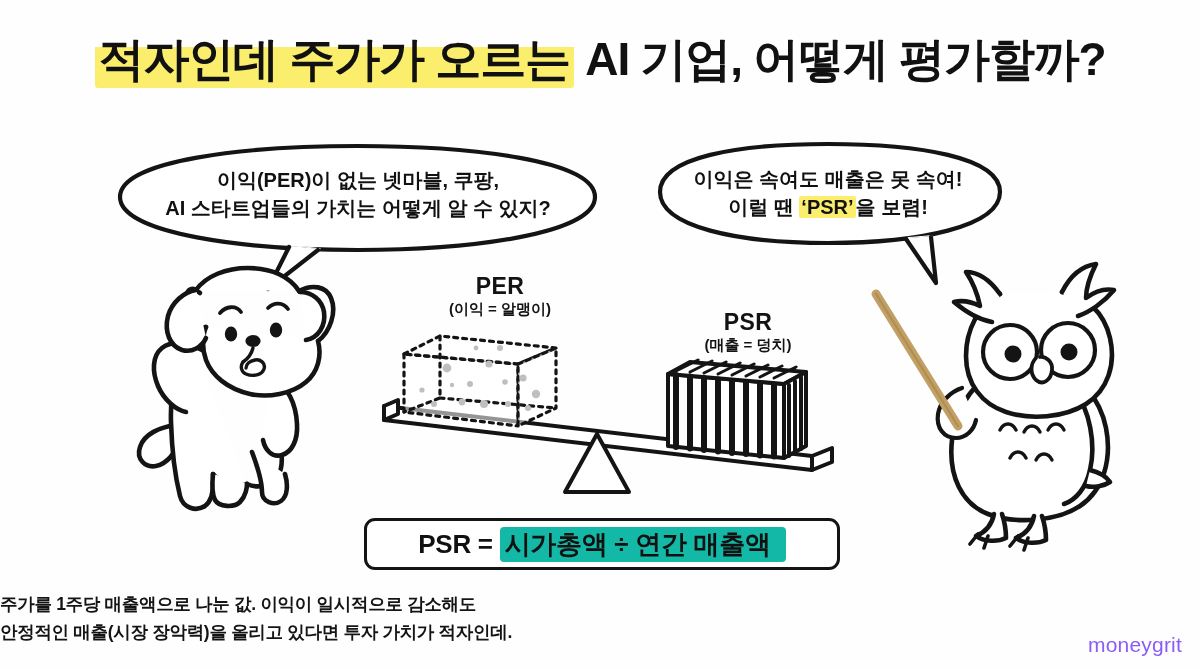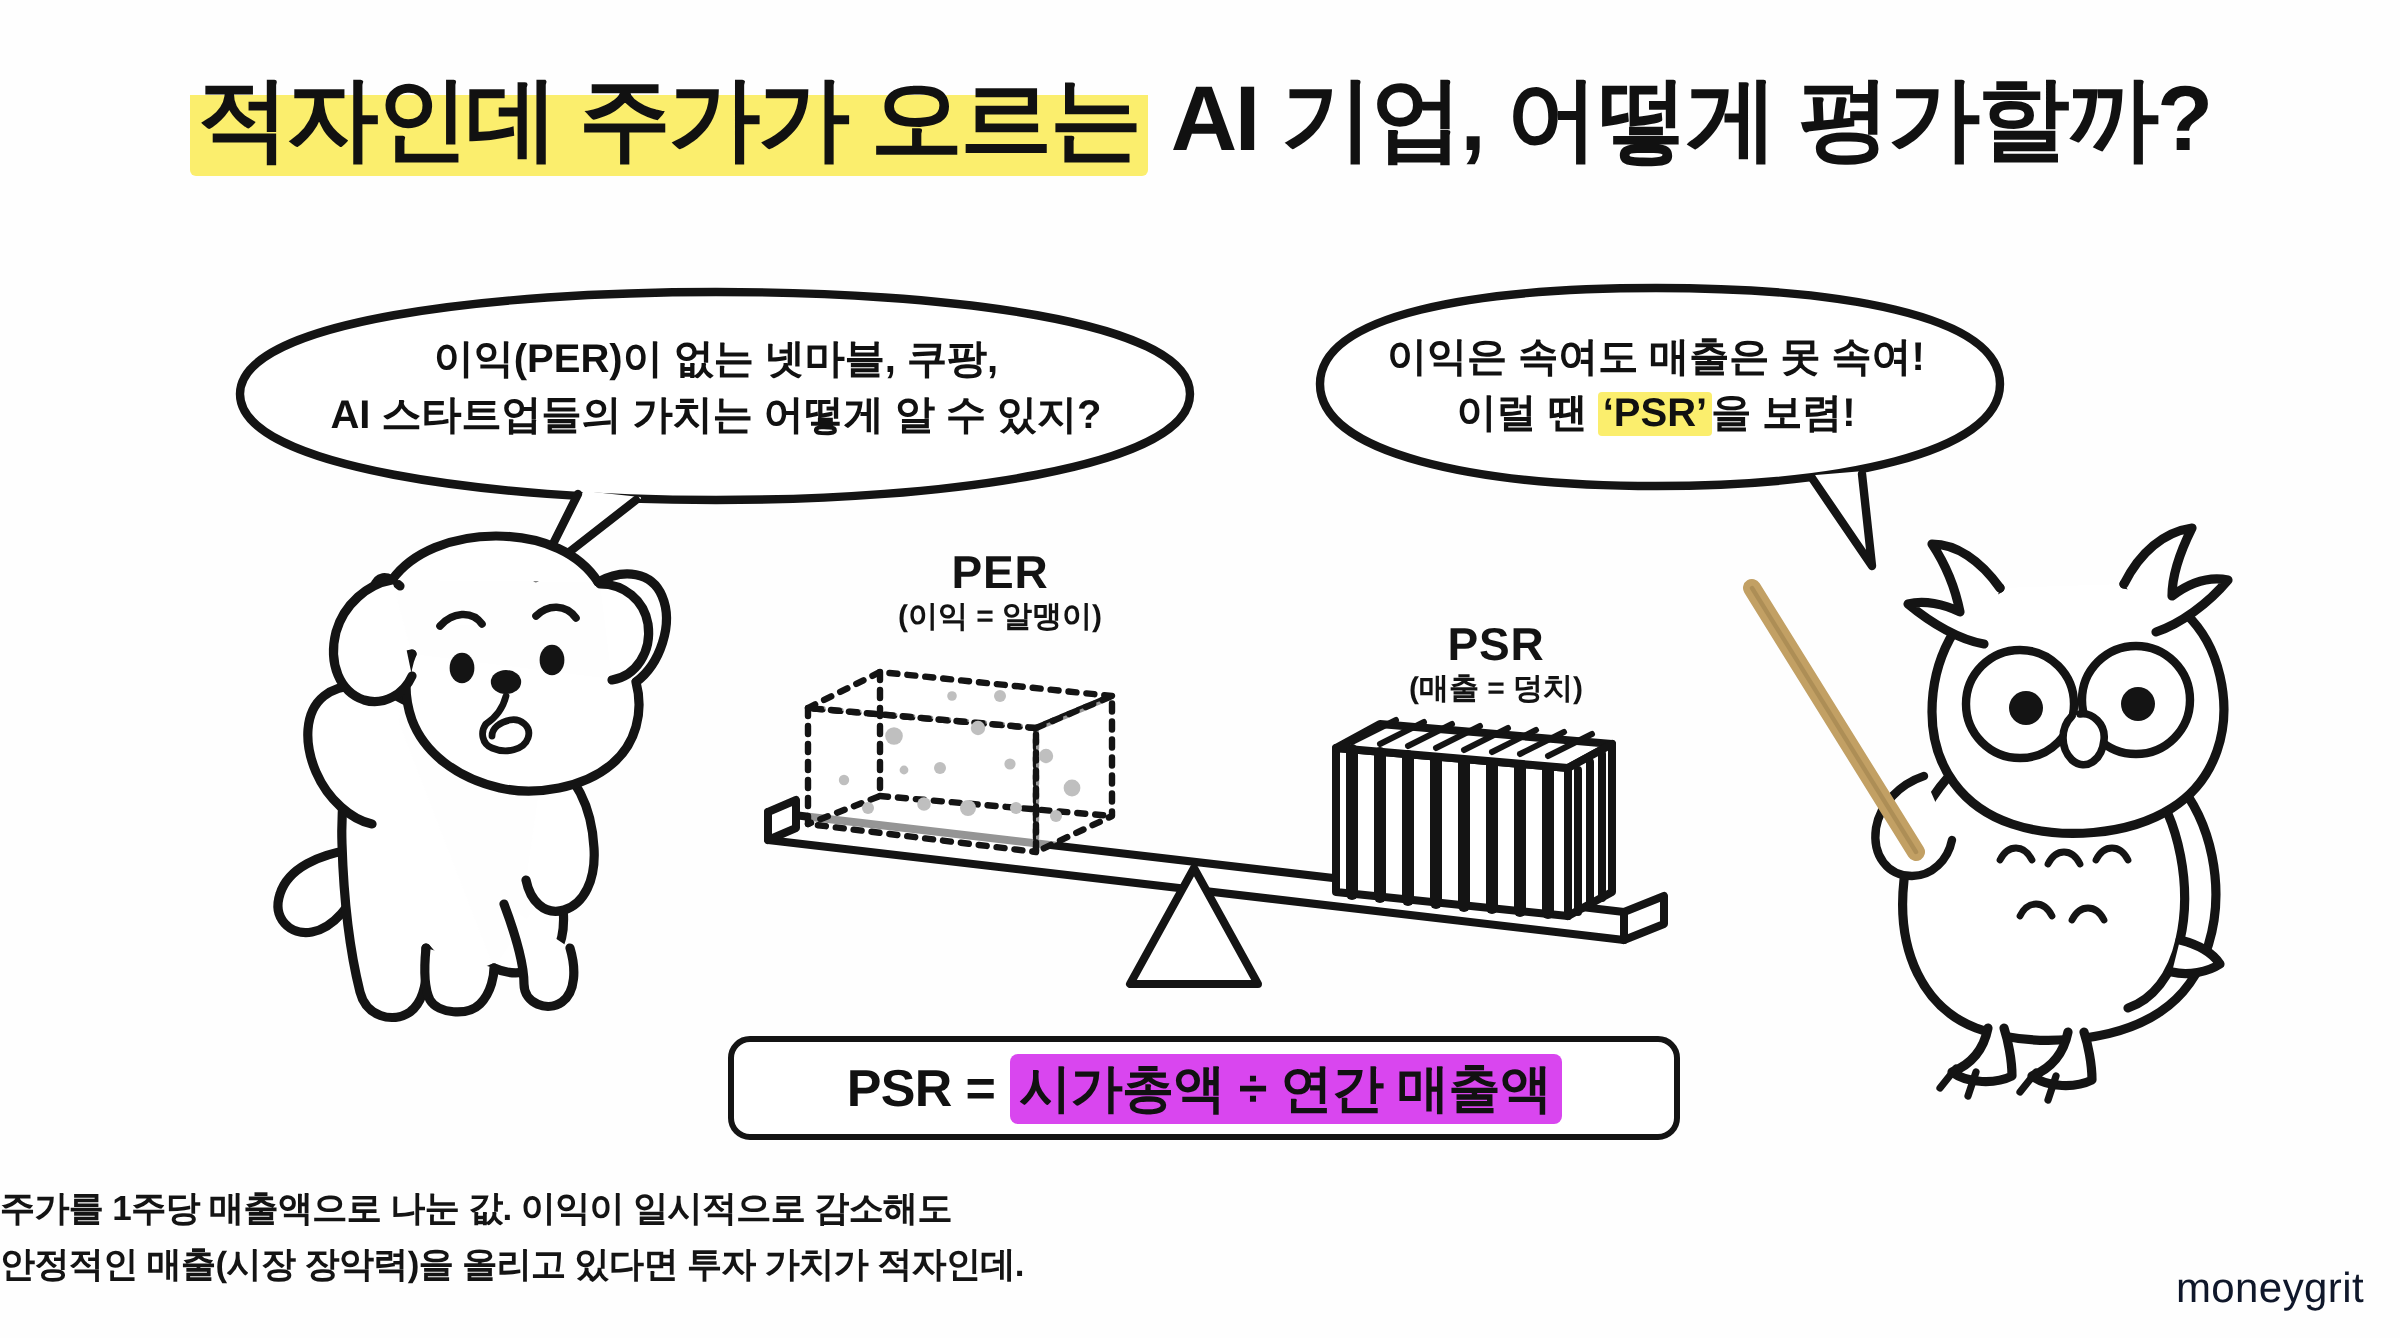--- a/index.html
+++ b/index.html
@@ -110,23 +110,23 @@
     justify-content: center;
   }
   #formula-inner {
     font-size: 26px;
     font-weight: 700;
     color: #111;
     white-space: nowrap;
     letter-spacing: -0.3px;
   }
   #formula-inner .hl-formula {
-    background: #d946ef;
+    background: #14b8a6;
     border-radius: 4px;
-    padding: 2px 5px 3px 5px;
+    padding: 2px 15px 3px 5px;
   }
 
   
   #caption {
     position: absolute;
     left: 0;
     top: 590px;
     width: 1200px;
     text-align: left;
     font-size: 17.5px;
@@ -135,21 +135,21 @@
     line-height: 1.62;
     letter-spacing: -0.3px;
   }
 
   
   #watermark {
     position: absolute;
     right: 18px;
     bottom: 12px;
     font-size: 21px;
-    color: #0f172a;
+    color: #8b5cf6;
     font-weight: 400;
     letter-spacing: 0.2px;
   }
 </style>
 </head>
 <body>
 
 <div id="stage">
 
   <div id="title-row">

